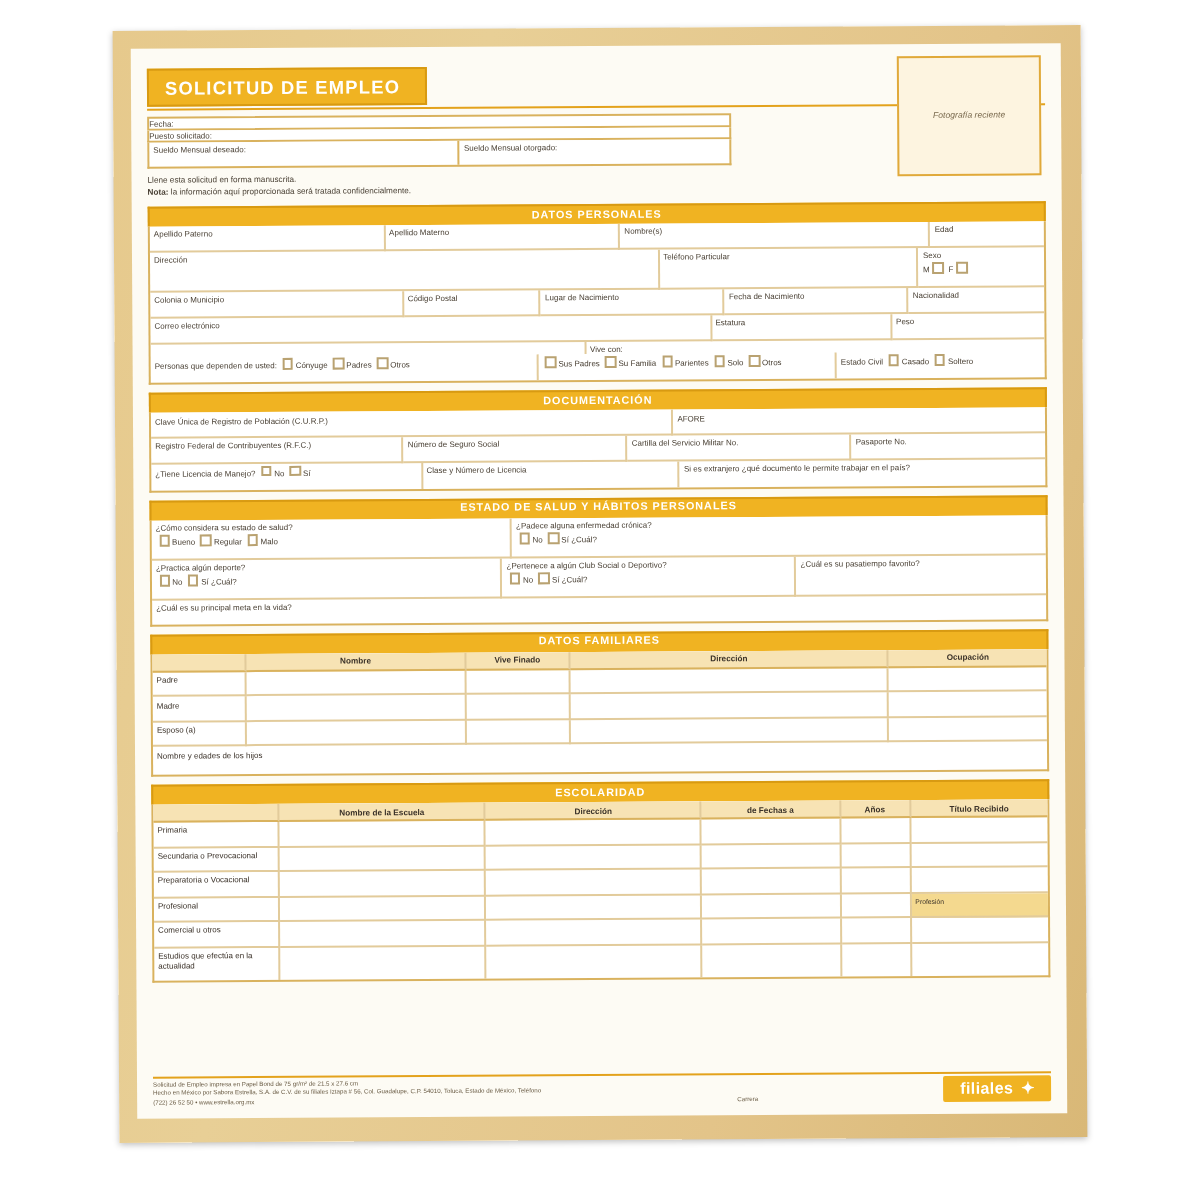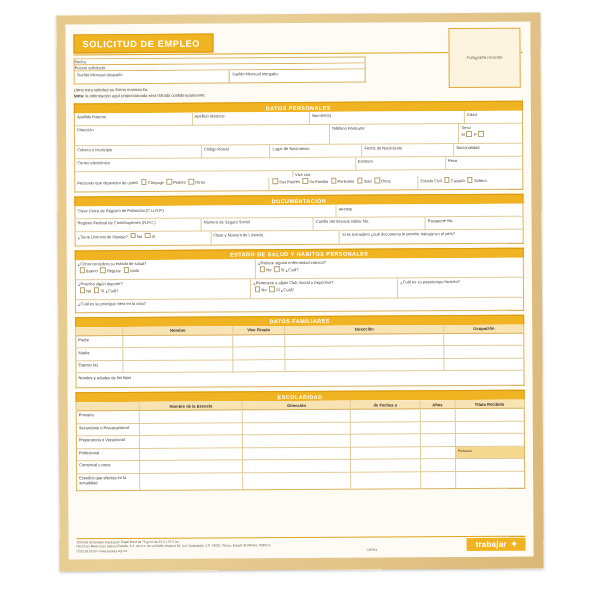--- a/index.html
+++ b/index.html
@@ -400,20 +400,20 @@
       </div>
 
       <div class="footbar"></div>
       <div class="footer">
         <div class="ftxt">
           <div>Solicitud de Empleo impresa en Papel Bond de 75 gr/m² de 21.5 x 27.6 cm</div>
           <div>Hecho en México por Sabora Estrella, S.A. de C.V. de su filiales Iztapa # 56, Col. Guadalupe, C.P. 54010, Toluca, Estado de México, Teléfono (722) 26 52 50  •  www.estrella.org.mx</div>
         </div>
         <div class="fmid">Carrera</div>
         <div class="brand">
-          <span>trabajar</span>
+          <span>filiales</span>
           <span class="star">✦</span>
         </div>
       </div>
 
     </div>
   </div>
 </div>
 
 </body></html>

